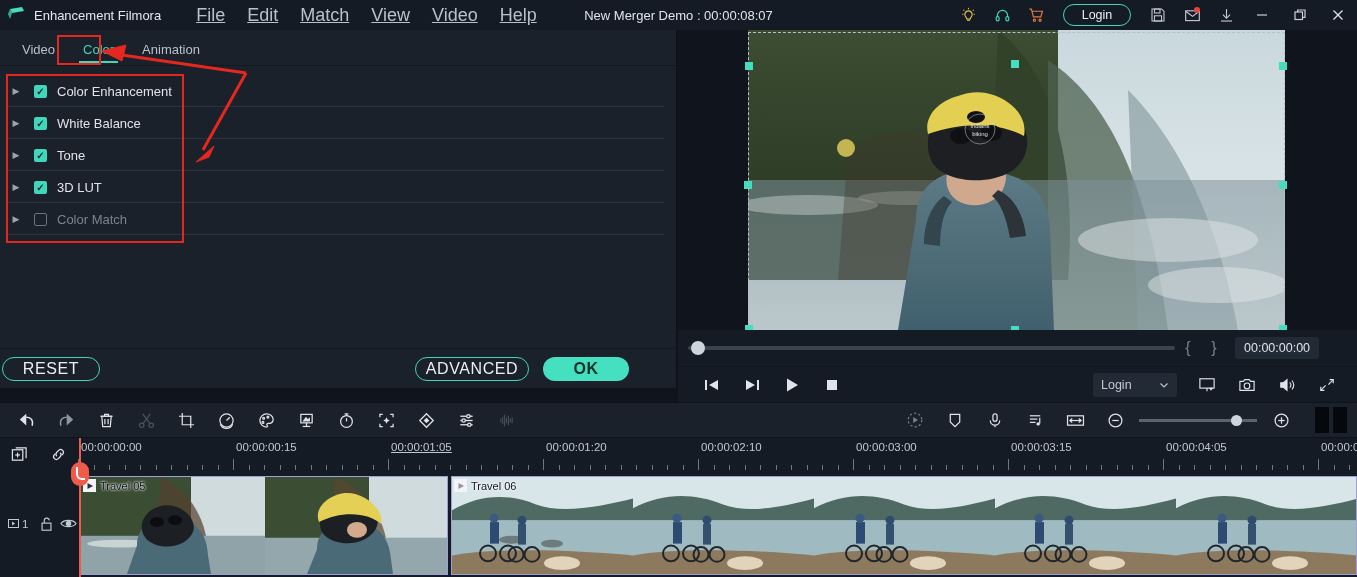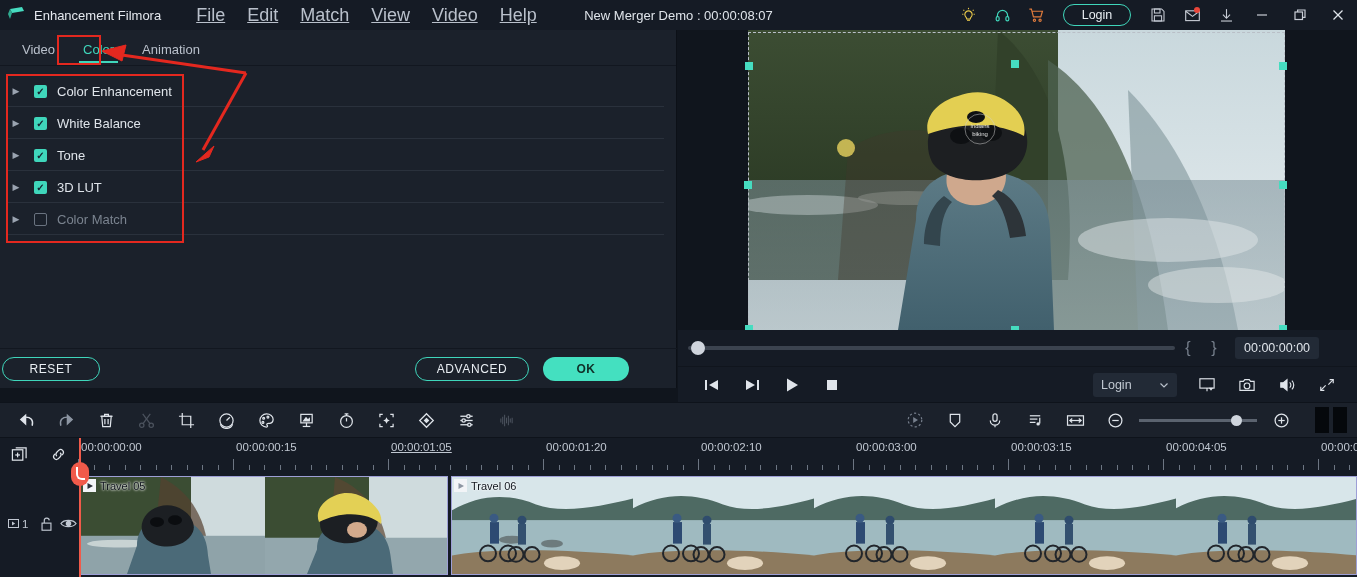--- a/index.html
+++ b/index.html
@@ -98,21 +98,21 @@
   }
   .annot-svg { position: absolute; left: 0; top: 0; pointer-events: none; }
 
   
   .panel-actions {
     position: absolute; left: 0; bottom: 0; width: 677px; height: 40px;
     display: flex; align-items: center; border-top: 1px solid #121720;
   }
   .btn-pill {
     height: 24px; border-radius: 12px; display: flex; align-items: center;
-    justify-content: center; font-size: 12px; letter-spacing: .6px; cursor: pointer;
+    justify-content: center; font-size: 16px; letter-spacing: .6px; cursor: pointer;
   }
   .btn-reset { width: 98px; border: 1px solid #3fd6bb; color: #e9eef3; margin-left: 2px; }
   .btn-adv { width: 114px; border: 1px solid #3fd6bb; color: #e9eef3; margin-left: auto; }
   .btn-ok { width: 86px; background: #44e0c0; color: #103028; font-weight: bold; margin: 0 48px 0 14px; }
 
   
   .preview {
     position: absolute; left: 678px; top: 30px; width: 679px; height: 300px;
     background: #10151d; overflow: hidden;
   }

